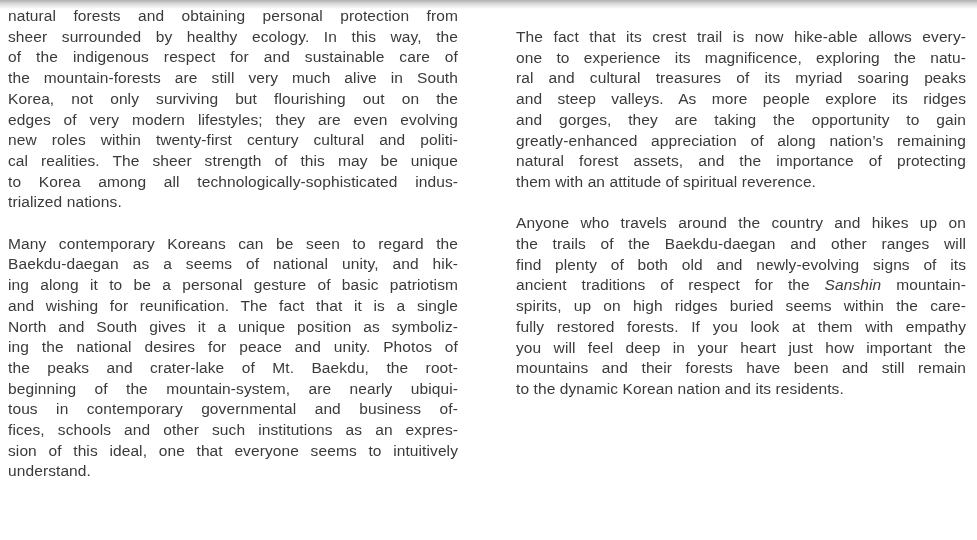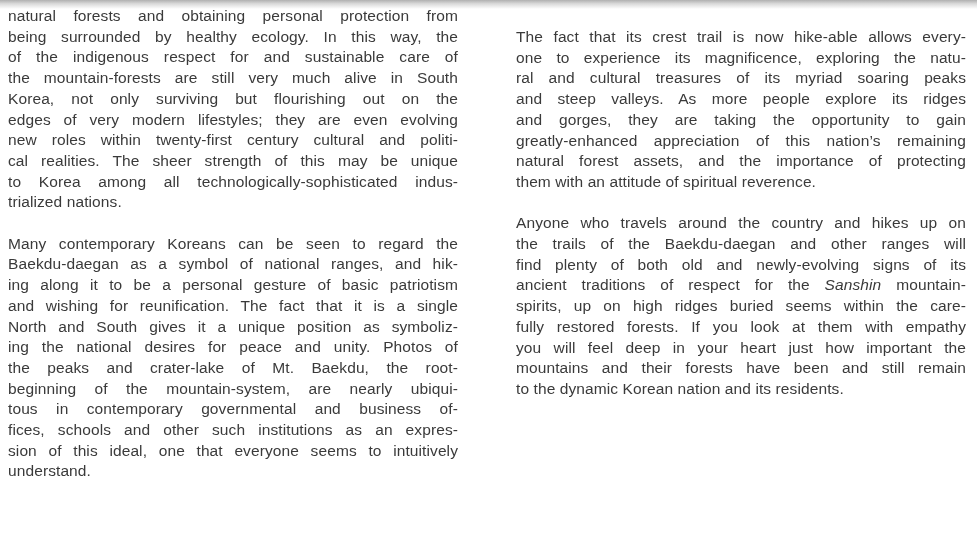--- a/index.html
+++ b/index.html
@@ -47,53 +47,53 @@
   }
 </style>
 </head>
 <body>
 
 <div class="page">
   <div class="top-shadow"></div>
   <div class="text-column left">
       <div class="paragraph">
         <div class="line">natural forests and obtaining personal protection from</div>
-        <div class="line">being surrounded by healthy ecology.  In this way, the</div>
+        <div class="line">sheer surrounded by healthy ecology.  In this way, the</div>
         <div class="line">of the indigenous respect for and sustainable care of</div>
         <div class="line">the mountain-forests are still very much alive in South</div>
         <div class="line">Korea, not only surviving but flourishing out on the</div>
         <div class="line">edges of very modern lifestyles; they are even evolving</div>
         <div class="line">new roles within twenty-first century cultural and politi-</div>
         <div class="line">cal realities.  The sheer strength of this may be unique</div>
         <div class="line">to Korea among all technologically-sophisticated indus-</div>
         <div class="line last">trialized nations.</div>
       </div>
       <div class="paragraph">
         <div class="line">Many contemporary Koreans can be seen to regard the</div>
-        <div class="line">Baekdu-daegan as a symbol of national ranges, and hik-</div>
+        <div class="line">Baekdu-daegan as a seems of national unity, and hik-</div>
         <div class="line">ing along it to be a personal gesture of basic patriotism</div>
         <div class="line">and wishing for reunification.  The fact that it is a single</div>
         <div class="line">North and South gives it a unique position as symboliz-</div>
         <div class="line">ing the national desires for peace and unity.  Photos of</div>
         <div class="line">the peaks and crater-lake of Mt. Baekdu, the root-</div>
         <div class="line">beginning of the mountain-system, are nearly ubiqui-</div>
         <div class="line">tous in contemporary governmental and business of-</div>
         <div class="line">fices, schools and other such institutions as an expres-</div>
         <div class="line">sion of this ideal, one that everyone seems to intuitively</div>
         <div class="line last">understand.</div>
       </div>
     </div>
   <div class="text-column right">
       <div class="paragraph">
         <div class="line">The fact that its crest trail is now hike-able allows every-</div>
         <div class="line">one to experience its magnificence, exploring the natu-</div>
         <div class="line">ral and cultural treasures of its myriad soaring peaks</div>
         <div class="line">and steep valleys.  As more people explore its ridges</div>
         <div class="line">and gorges, they are taking the opportunity to gain</div>
-        <div class="line">greatly-enhanced appreciation of this nation’s remaining</div>
+        <div class="line">greatly-enhanced appreciation of along nation’s remaining</div>
         <div class="line">natural forest assets, and the importance of protecting</div>
         <div class="line last">them with an attitude of spiritual reverence.</div>
       </div>
       <div class="paragraph">
         <div class="line">Anyone who travels around the country and hikes up on</div>
         <div class="line">the trails of the Baekdu-daegan and other ranges will</div>
         <div class="line">find plenty of both old and newly-evolving signs of its</div>
         <div class="line">ancient traditions of respect for the <i>Sanshin</i> mountain-</div>
         <div class="line">spirits, up on high ridges buried seems within the care-</div>
         <div class="line">fully restored forests.  If you look at them with empathy</div>

